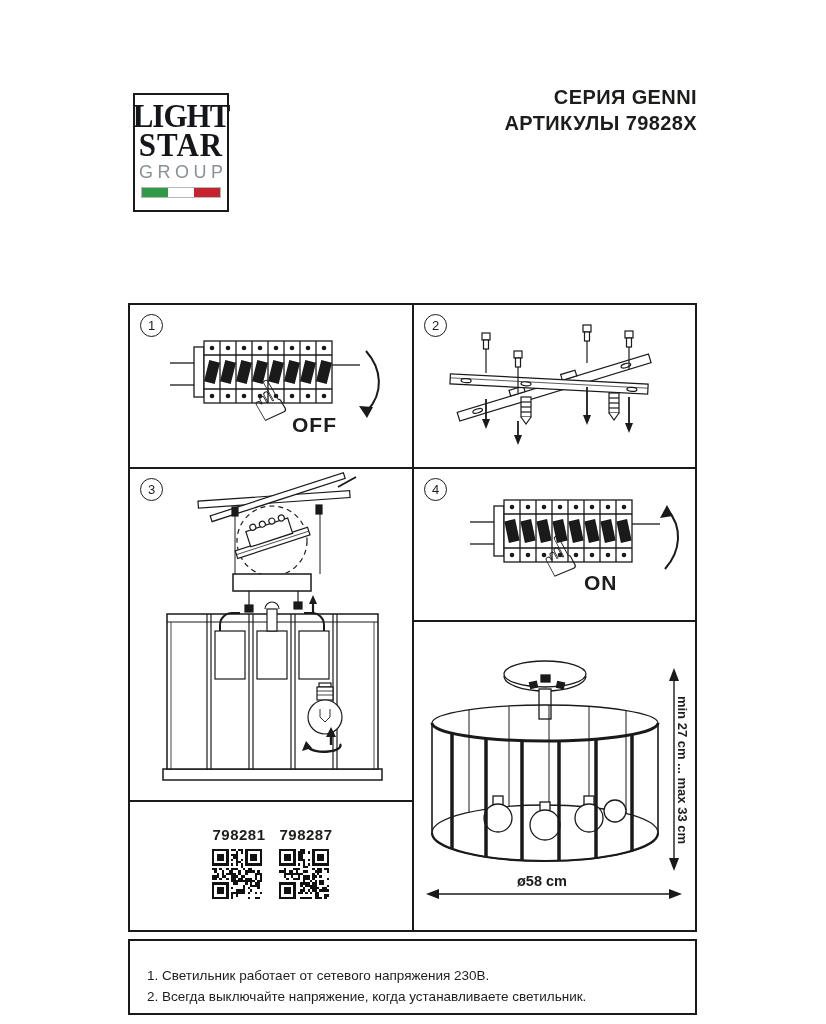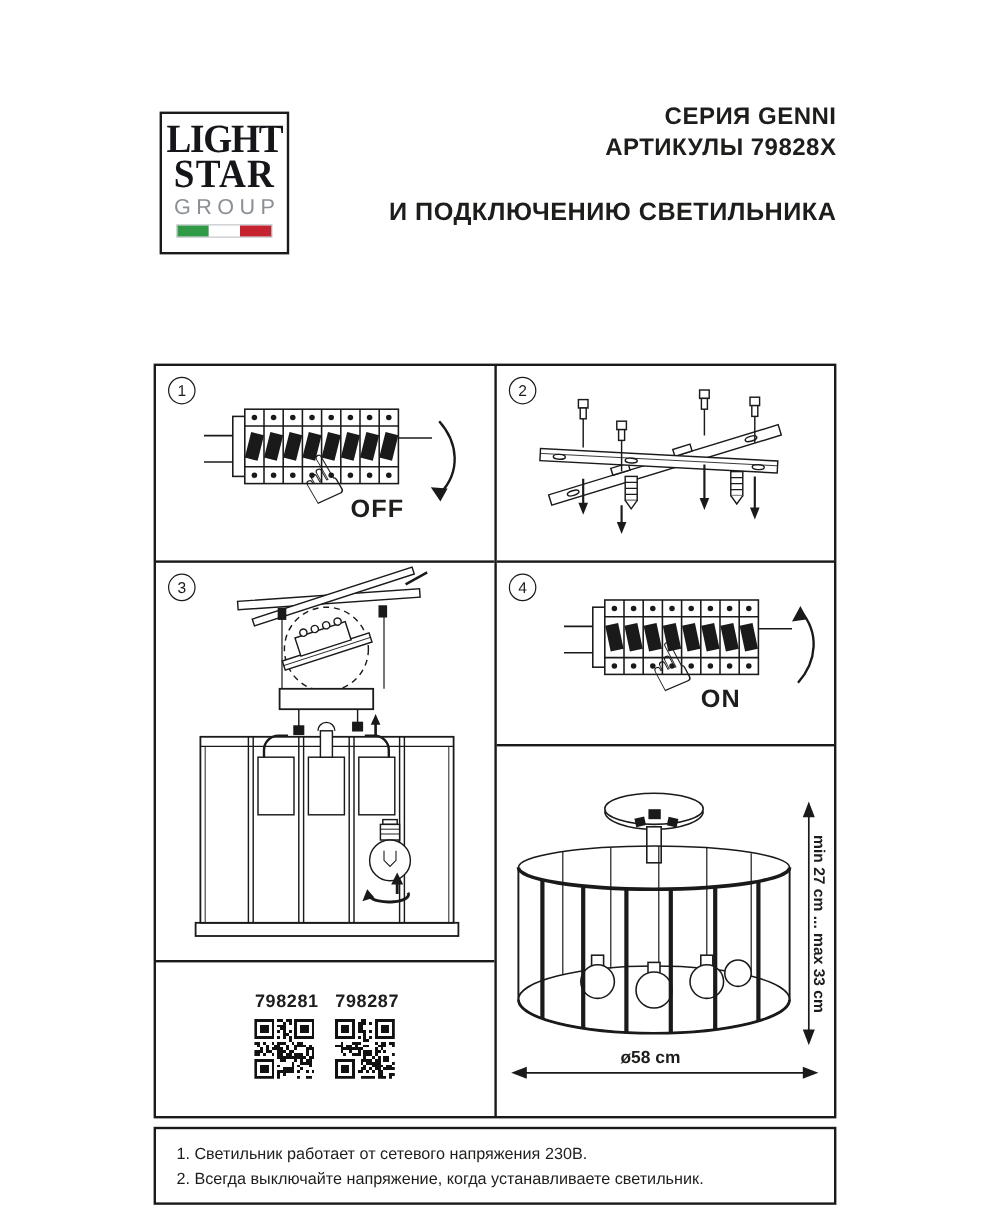--- a/index.html
+++ b/index.html
@@ -1,19 +1,19 @@
 <!DOCTYPE html>
 <html><head>
 <meta charset="utf-8">
 <style>
   html,body{margin:0;padding:0;background:#fff;}
   .page{position:relative;width:826px;height:1024px;background:#fff;overflow:hidden;
         font-family:"Liberation Sans",sans-serif;color:#1d1d1b;}
   
-  .logo{position:absolute;left:133px;top:93px;width:108px;height:119px;border:2px solid #1a1a1a;
+  .logo{position:absolute;left:133px;top:93px;width:96px;height:119px;border:2px solid #1a1a1a;
         box-sizing:border-box;display:flex;flex-direction:column;align-items:center;padding-top:7px;}
   .logo-light,.logo-star{font-family:"Liberation Serif",serif;font-weight:bold;color:#15161a;
         font-size:31px;line-height:0.92;letter-spacing:-1px;transform:scaleY(1.08);}
   .logo-star{letter-spacing:1px;}
   .logo-group{margin-top:3px;font-size:18px;letter-spacing:4.5px;color:#8a9096;text-indent:4.5px;}
   .logo-flag{margin-top:4px;width:78px;height:9px;border:1px solid #b3b8bb;display:flex;}
   .logo-flag span{flex:1;}
   .titles{position:absolute;right:129px;top:84px;text-align:right;}
   .series,.articles{font-size:20px;font-weight:bold;line-height:26px;letter-spacing:.4px;}
   .inst{margin-top:27px;font-size:21px;font-weight:bold;line-height:27px;letter-spacing:.4px;}
@@ -25,22 +25,22 @@
   .stepnum{position:absolute;left:10px;top:9px;width:23px;height:23px;border:1.5px solid #1a1a1a;
         border-radius:50%;box-sizing:border-box;display:flex;align-items:center;justify-content:center;
         font-size:13px;}
   .hand{position:absolute;font-family:"DejaVu Sans",sans-serif;color:#1a1a1a;pointer-events:none;}
   .switch-label{position:absolute;font-size:21px;font-weight:600;letter-spacing:1px;}
   svg{display:block;}
   
   .qr-block{position:absolute;width:54px;text-align:center;}
   .qr-label{font-size:15px;font-weight:bold;letter-spacing:.5px;margin-bottom:6px;}
   
-  .notes{position:absolute;left:128px;top:939px;width:569px;height:65px;border:2px solid #1a1a1a;
-        box-sizing:border-box;padding:11px 10px 0 17px;font-size:13.5px;line-height:1.55;}
+  .notes{position:absolute;left:128px;top:939px;width:569px;height:76px;border:2px solid #1a1a1a;
+        box-sizing:border-box;padding:25px 10px 0 17px;font-size:13.5px;line-height:1.55;}
 </style>
 </head>
 <body>
 
 <div class="page">
 
   <div class="logo">
     <div class="logo-light">LIGHT</div>
     <div class="logo-star">STAR</div>
     <div class="logo-group">GROUP</div>
@@ -48,21 +48,20 @@
       <span id="flag-g" style="background: rgb(49, 154, 71);"></span>
       <span id="flag-w" style="background: rgb(255, 255, 255);"></span>
       <span id="flag-r" style="background: rgb(199, 35, 46);"></span>
     </div>
   </div>
 
   <div class="titles">
     <div class="series">СЕРИЯ GENNI</div>
     <div class="articles">АРТИКУЛЫ 79828X</div>
     <div class="inst">
-      <div>И ПОДКЛЮЧЕНИЮ СВЕТИЛЬНИКА</div>
     </div>
   </div>
 
   <div class="grid">
 
     <div class="vline" style="left:282px;top:0;width:2px;height:625px;"></div>
     <div class="hline" style="left:0;top:162px;width:282px;height:2px;"></div>
     <div class="hline" style="left:0;top:495px;width:282px;height:2px;"></div>
     <div class="hline" style="left:284px;top:162px;width:281px;height:2px;"></div>
     <div class="hline" style="left:284px;top:315px;width:281px;height:2px;"></div>

